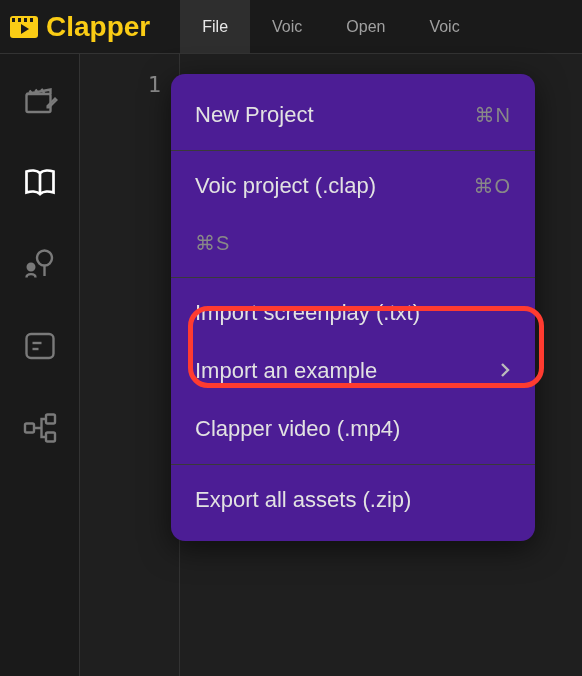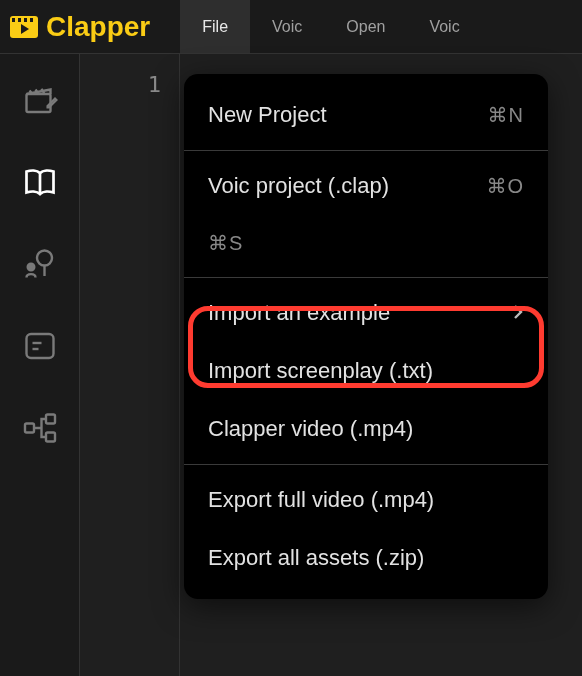--- a/index.html
+++ b/index.html
@@ -110,24 +110,24 @@
     border-right: 1px solid #333;
     text-align: right;
     padding-right: 18px;
     padding-top: 18px;
     color: #8a8a8a;
     font-size: 22px;
     font-family: ui-monospace, Menlo, monospace;
   }
   .dropdown {
     position: absolute;
-    left: 184px;
+    left: 171px;
     top: 74px;
     width: 364px;
-    background: #000000;
+    background: #4c1d95;
     border-radius: 14px;
     box-shadow: 0 8px 30px rgba(0,0,0,.55);
     padding: 12px 0;
   }
   .dd-item {
     display: flex;
     align-items: center;
     justify-content: space-between;
     padding: 16px 24px;
     font-size: 22px;
@@ -233,35 +233,32 @@
   <div class="dd-sep"></div>
   <div class="dd-item">
     <span>Voic project (.clap)</span>
     <span class="shortcut">⌘O</span>
   </div>
   <div class="dd-item">
     <span class="shortcut">⌘S</span>
   </div>
   <div class="dd-sep"></div>
   <div class="dd-item">
+    <span>Import screenplay (.txt)</span>
+  </div>
+  <div class="dd-item">
     <span>Import an example</span>
     <span class="chev">
       <svg width="12" height="16" viewBox="0 0 12 16" fill="none" stroke="currentColor" stroke-width="2.4">
           <path d="M3 2 L9 8 L3 14"></path>
         </svg>
     </span>
   </div>
   <div class="dd-item">
-    <span>Import screenplay (.txt)</span>
-  </div>
-  <div class="dd-item">
     <span>Clapper video (.mp4)</span>
   </div>
   <div class="dd-sep"></div>
   <div class="dd-item">
-    <span>Export full video (.mp4)</span>
-  </div>
-  <div class="dd-item">
     <span>Export all assets (.zip)</span>
   </div>
 </div>
 
 <div class="highlight-box"></div>
 
 </body></html>

